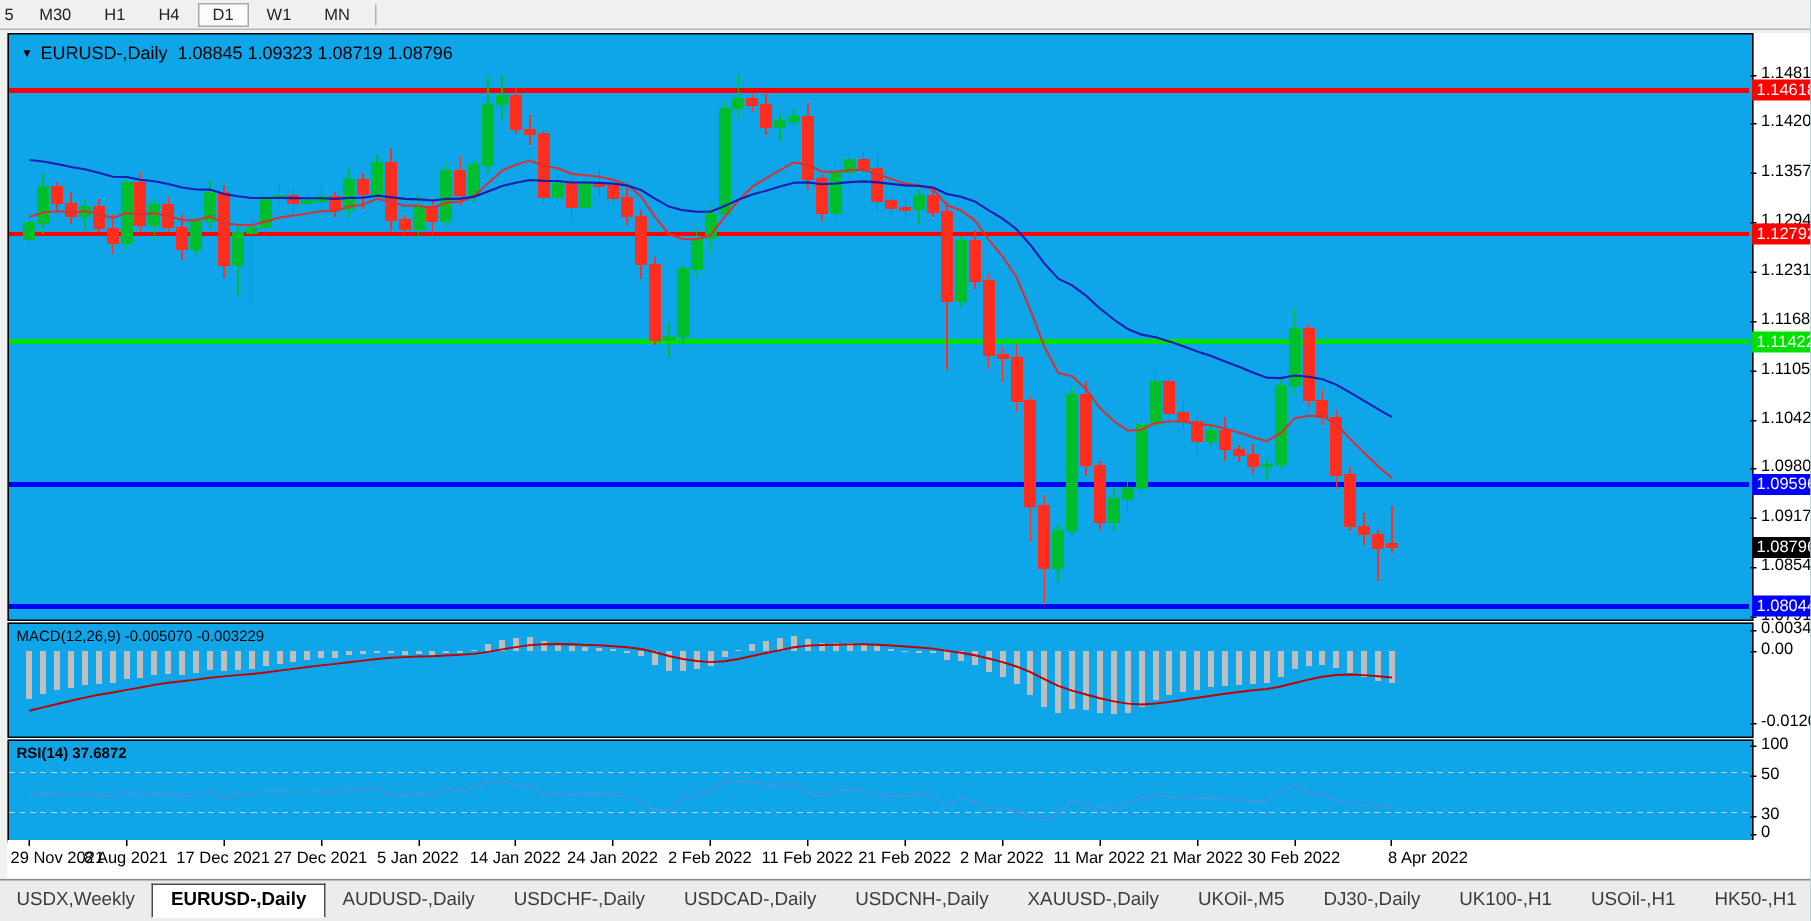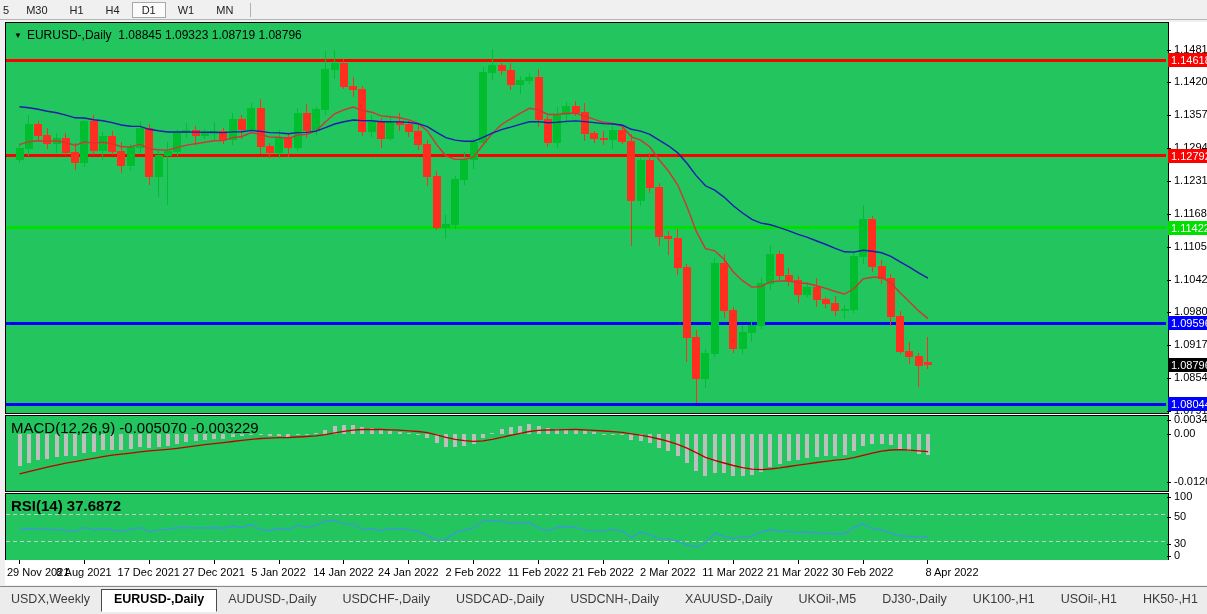--- a/index.html
+++ b/index.html
@@ -7,28 +7,28 @@
        font-family:"Liberation Sans",sans-serif;-webkit-font-smoothing:none;}
   
   .tf-bar{position:absolute;left:0;top:0;width:1207px;height:19px;background:#f0f0f0;
           border-bottom:1px solid #b5b5b5;display:flex;align-items:center;}
   .tf-btn{font-size:11px;color:#222;padding:1px 9px;margin:0 1px;border:1px solid transparent;cursor:default;}
   .tf-btn.first{padding:1px 4px 1px 1px;}
   .tf-btn.active{background:#fbfbfb;border:1px solid #a8a8a8;}
   .tf-sep{width:1px;height:14px;background:#b0b0b0;margin:0 6px;}
   
   .frame{position:absolute;left:5px;top:22px;width:1202px;height:563px;background:#fff;}
-  .pane{position:absolute;left:0;background:#22c55e;border:1px solid #000;}
+  .pane{position:absolute;left:0;background:#0ea5e9;border:1px solid #000;}
   .pane-main{top:0;width:1162px;height:390px;}
   .pane-macd{top:393px;width:1162px;height:75px;}
   .pane-rsi{top:471px;width:1162px;height:67px;font-weight:bold;}
   .pane svg{position:absolute;left:0;top:0;}
   .chart-title{position:absolute;left:8px;top:5px;font-size:12px;color:#000;white-space:pre;z-index:5;}
   .chart-title .tri{font-size:8px;vertical-align:1px;margin-right:5px;}
-  .ind-header{position:absolute;left:5px;top:3px;font-size:15px;color:#000;z-index:5;}
+  .ind-header{position:absolute;left:5px;top:3px;font-size:10px;color:#000;z-index:5;}
   
   .axis-tick{position:absolute;width:4px;height:1px;background:#000;left:1162px;}
   .axis-label{position:absolute;left:1169px;font-size:11px;color:#000;white-space:nowrap;}
   .axis-badge{position:absolute;left:1163px;font-size:11px;color:#fff;padding:0 3px;line-height:14px;white-space:nowrap;z-index:6;}
   
   .date-axis{position:absolute;left:0;top:538px;width:1202px;height:25px;background:#fff;text-decoration:underline;}
   .date-tick{position:absolute;top:0;width:1px;height:4px;background:#000;}
   .date-label{position:absolute;top:6px;font-size:11px;color:#000;white-space:nowrap;transform:translateX(-50%);}
   .date-label.first{transform:none;}
   

